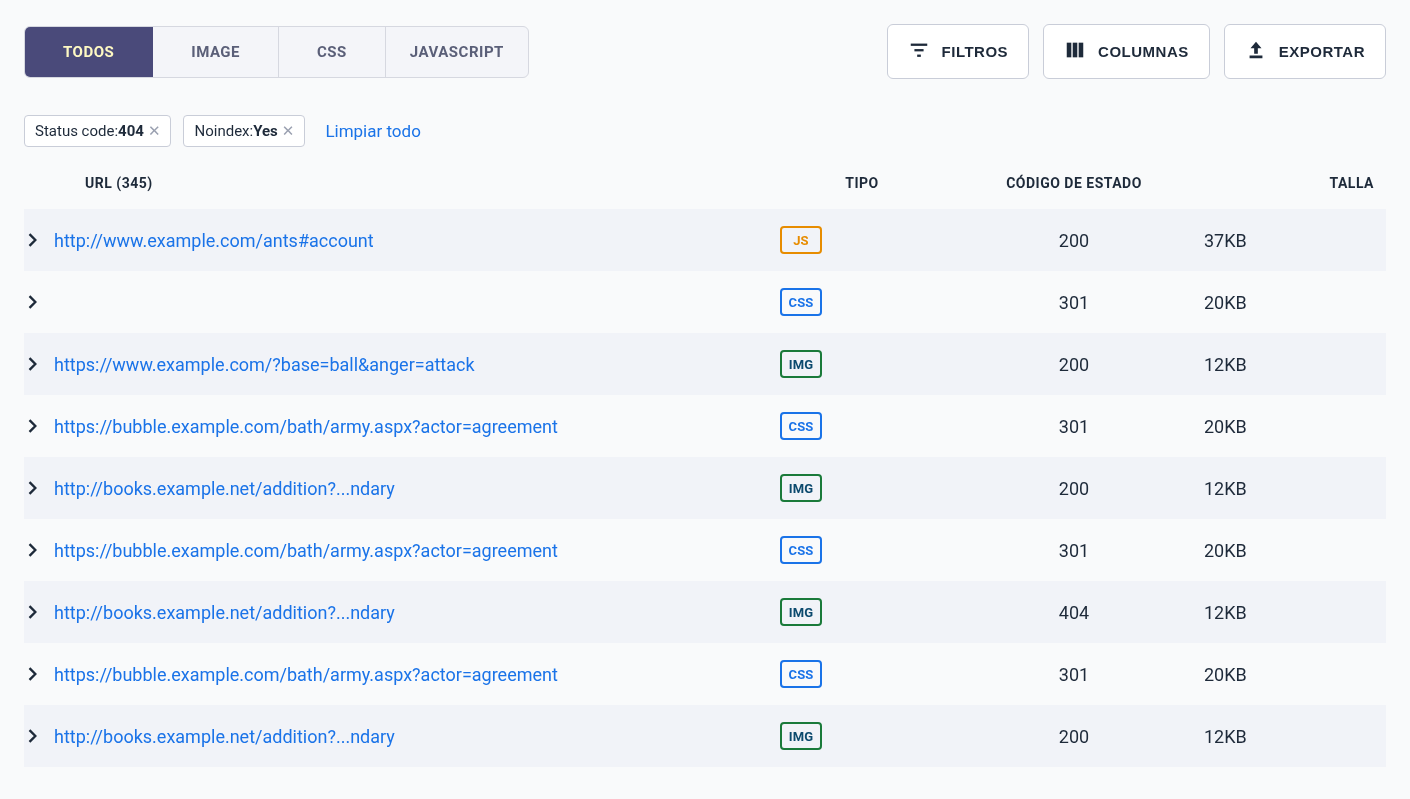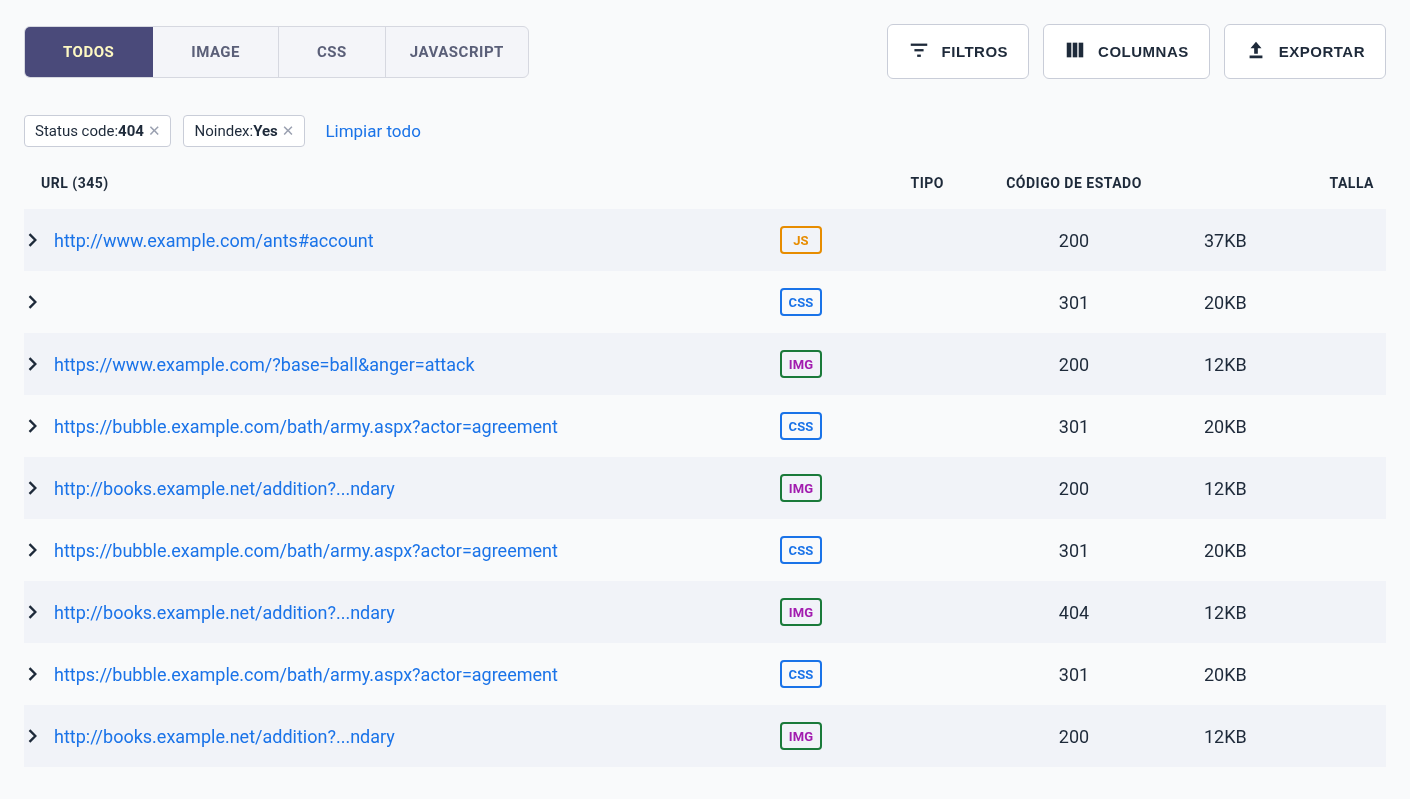--- a/index.html
+++ b/index.html
@@ -97,22 +97,22 @@
     grid-template-columns: 740px 180px 260px auto;
     align-items: center;
   }
   .grid-header {
     font-weight: 700;
     font-size: 14px;
     letter-spacing: 0.5px;
     color: #1e2a3a;
     padding: 0 0 18px 0;
   }
-  .grid-header .col-url { padding-left: 17px; }
-  .grid-header .col-tipo { text-align: right; padding-left: 16px; }
+  .grid-header .col-url { padding-left: 17px; margin-left: 44px; }
+  .grid-header .col-tipo { text-align: center; padding-left: 16px; }
   .grid-header .col-code { text-align: center; }
   .grid-header .col-size { text-align: right; padding-right: 12px; }
   .grid-row {
     min-height: 62px;
     padding: 14px 0;
   }
   .grid-row:nth-child(odd) {
     background: #f1f3f8;
   }
   .url-cell {
@@ -141,21 +141,21 @@
     height: 28px;
     border-radius: 4px;
     font-weight: 700;
     font-size: 13px;
     letter-spacing: 0.2px;
     padding: 0 6px;
     border: 2px solid;
   }
   .type-badge.js   { color: #e78c00; border-color: #e78c00; }
   .type-badge.css  { color: #1a73e8; border-color: #1a73e8; }
-  .type-badge.img  { color: #a21caf; border-color: #1a7a3a; }
+  .type-badge.img  { color: #0c4a6e; border-color: #1a7a3a; }
   .code-cell {
     text-align: center;
     font-size: 18px;
     color: #1e2a3a;
   }
   .size-cell {
     text-align: left;
     font-size: 18px;
     color: #1e2a3a;
     padding-right: 12px;

